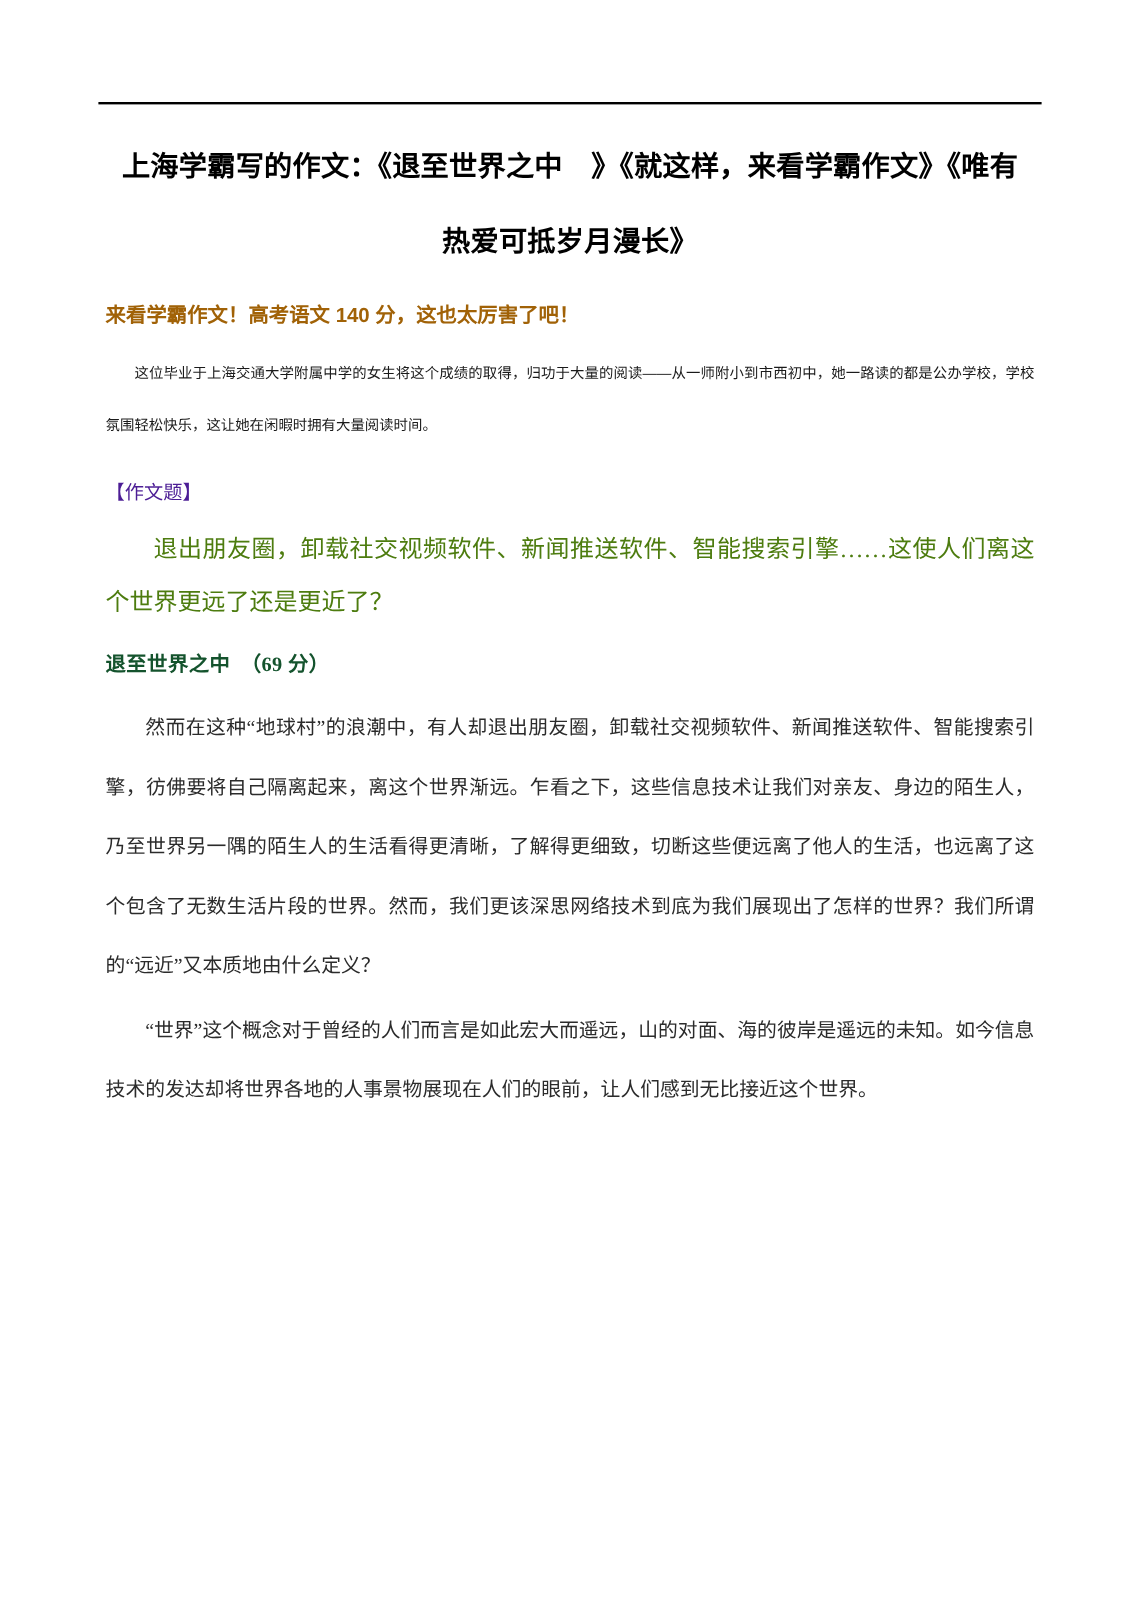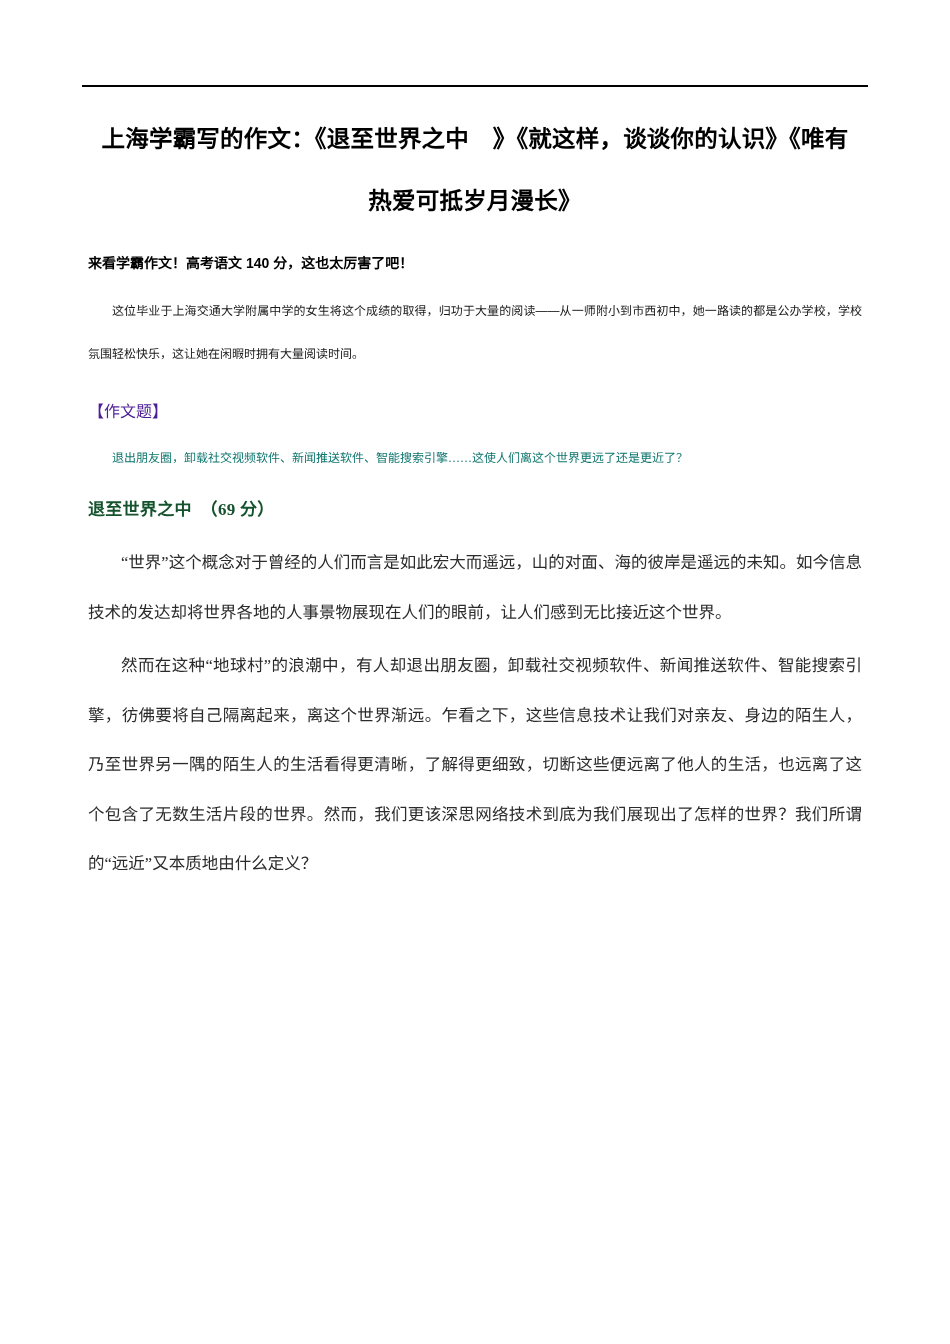--- a/index.html
+++ b/index.html
@@ -52,23 +52,23 @@
     text-align: center;
     letter-spacing: 0.2px;
     margin: 0 0 10px 0;
     padding: 0 4px;
   }
 
   
   .intro-lead {
     font-family: "Liberation Sans", "DejaVu Sans", sans-serif;
     font-weight: 600;
-    font-size: 14px;
+    font-size: 17px;
     line-height: 38px;
-    color: #000000;
+    color: #a16207;
     margin: 12px 0 0 0;
     text-align: justify;
     text-justify: inter-ideograph;
   }
   .intro-body {
     font-family: "Liberation Sans", "DejaVu Sans", sans-serif;
     font-weight: normal;
     font-size: 12px;
     line-height: 43px;
     color: #1a1a1a;
@@ -83,23 +83,23 @@
     font-family: "Liberation Serif", "DejaVu Serif", serif;
     font-size: 16px;
     line-height: 44px;
     color: #4c1d95;
     margin: 14px 0 0 0;
   }
 
   
   .prompt-para {
     font-family: "Liberation Serif", "DejaVu Serif", serif;
-    font-size: 12px;
+    font-size: 20px;
     line-height: 44px;
-    color: #0f766e;
+    color: #4d7c0f;
     margin: 2px 0 0 0;
     text-indent: 2em;
     text-align: justify;
     text-justify: inter-ideograph;
   }
 
   
   .essay-title {
     font-family: "Liberation Serif", "DejaVu Serif", serif;
     font-weight: bold;
@@ -128,35 +128,35 @@
 </style>
 </head>
 <body>
 
 <div class="page">
 
   <div class="header-rule"></div>
 
   <div class="content">
 
-    <h1 class="doc-title">上海学霸写的作文：《退至世界之中　》《就这样，谈谈你的认识》《唯有热爱可抵岁月漫长》</h1>
+    <h1 class="doc-title">上海学霸写的作文：《退至世界之中　》《就这样，来看学霸作文》《唯有热爱可抵岁月漫长》</h1>
 
     <p class="intro-lead">来看学霸作文！高考语文 140 分，这也太厉害了吧！</p>
 
     <p class="intro-body">这位毕业于上海交通大学附属中学的女生将这个成绩的取得，归功于大量的阅读——从一师附小到市西初中，她一路读的都是公办学校，学校氛围轻松快乐，这让她在闲暇时拥有大量阅读时间。</p>
 
     <p class="section-label">【作文题】</p>
 
     <p class="prompt-para">退出朋友圈，卸载社交视频软件、新闻推送软件、智能搜索引擎……这使人们离这个世界更远了还是更近了？</p>
 
 
 
 
     <p class="essay-title">退至世界之中　（69 分）</p>
 
+    <p class="essay-para">然而在这种“地球村”的浪潮中，有人却退出朋友圈，卸载社交视频软件、新闻推送软件、智能搜索引擎，彷佛要将自己隔离起来，离这个世界渐远。乍看之下，这些信息技术让我们对亲友、身边的陌生人，乃至世界另一隅的陌生人的生活看得更清晰，了解得更细致，切断这些便远离了他人的生活，也远离了这个包含了无数生活片段的世界。然而，我们更该深思网络技术到底为我们展现出了怎样的世界？我们所谓的“远近”又本质地由什么定义？</p>
+
     <p class="essay-para">“世界”这个概念对于曾经的人们而言是如此宏大而遥远，山的对面、海的彼岸是遥远的未知。如今信息技术的发达却将世界各地的人事景物展现在人们的眼前，让人们感到无比接近这个世界。</p>
-
-    <p class="essay-para">然而在这种“地球村”的浪潮中，有人却退出朋友圈，卸载社交视频软件、新闻推送软件、智能搜索引擎，彷佛要将自己隔离起来，离这个世界渐远。乍看之下，这些信息技术让我们对亲友、身边的陌生人，乃至世界另一隅的陌生人的生活看得更清晰，了解得更细致，切断这些便远离了他人的生活，也远离了这个包含了无数生活片段的世界。然而，我们更该深思网络技术到底为我们展现出了怎样的世界？我们所谓的“远近”又本质地由什么定义？</p>
 
 
 
   </div>
 </div>
 
 </body></html>

